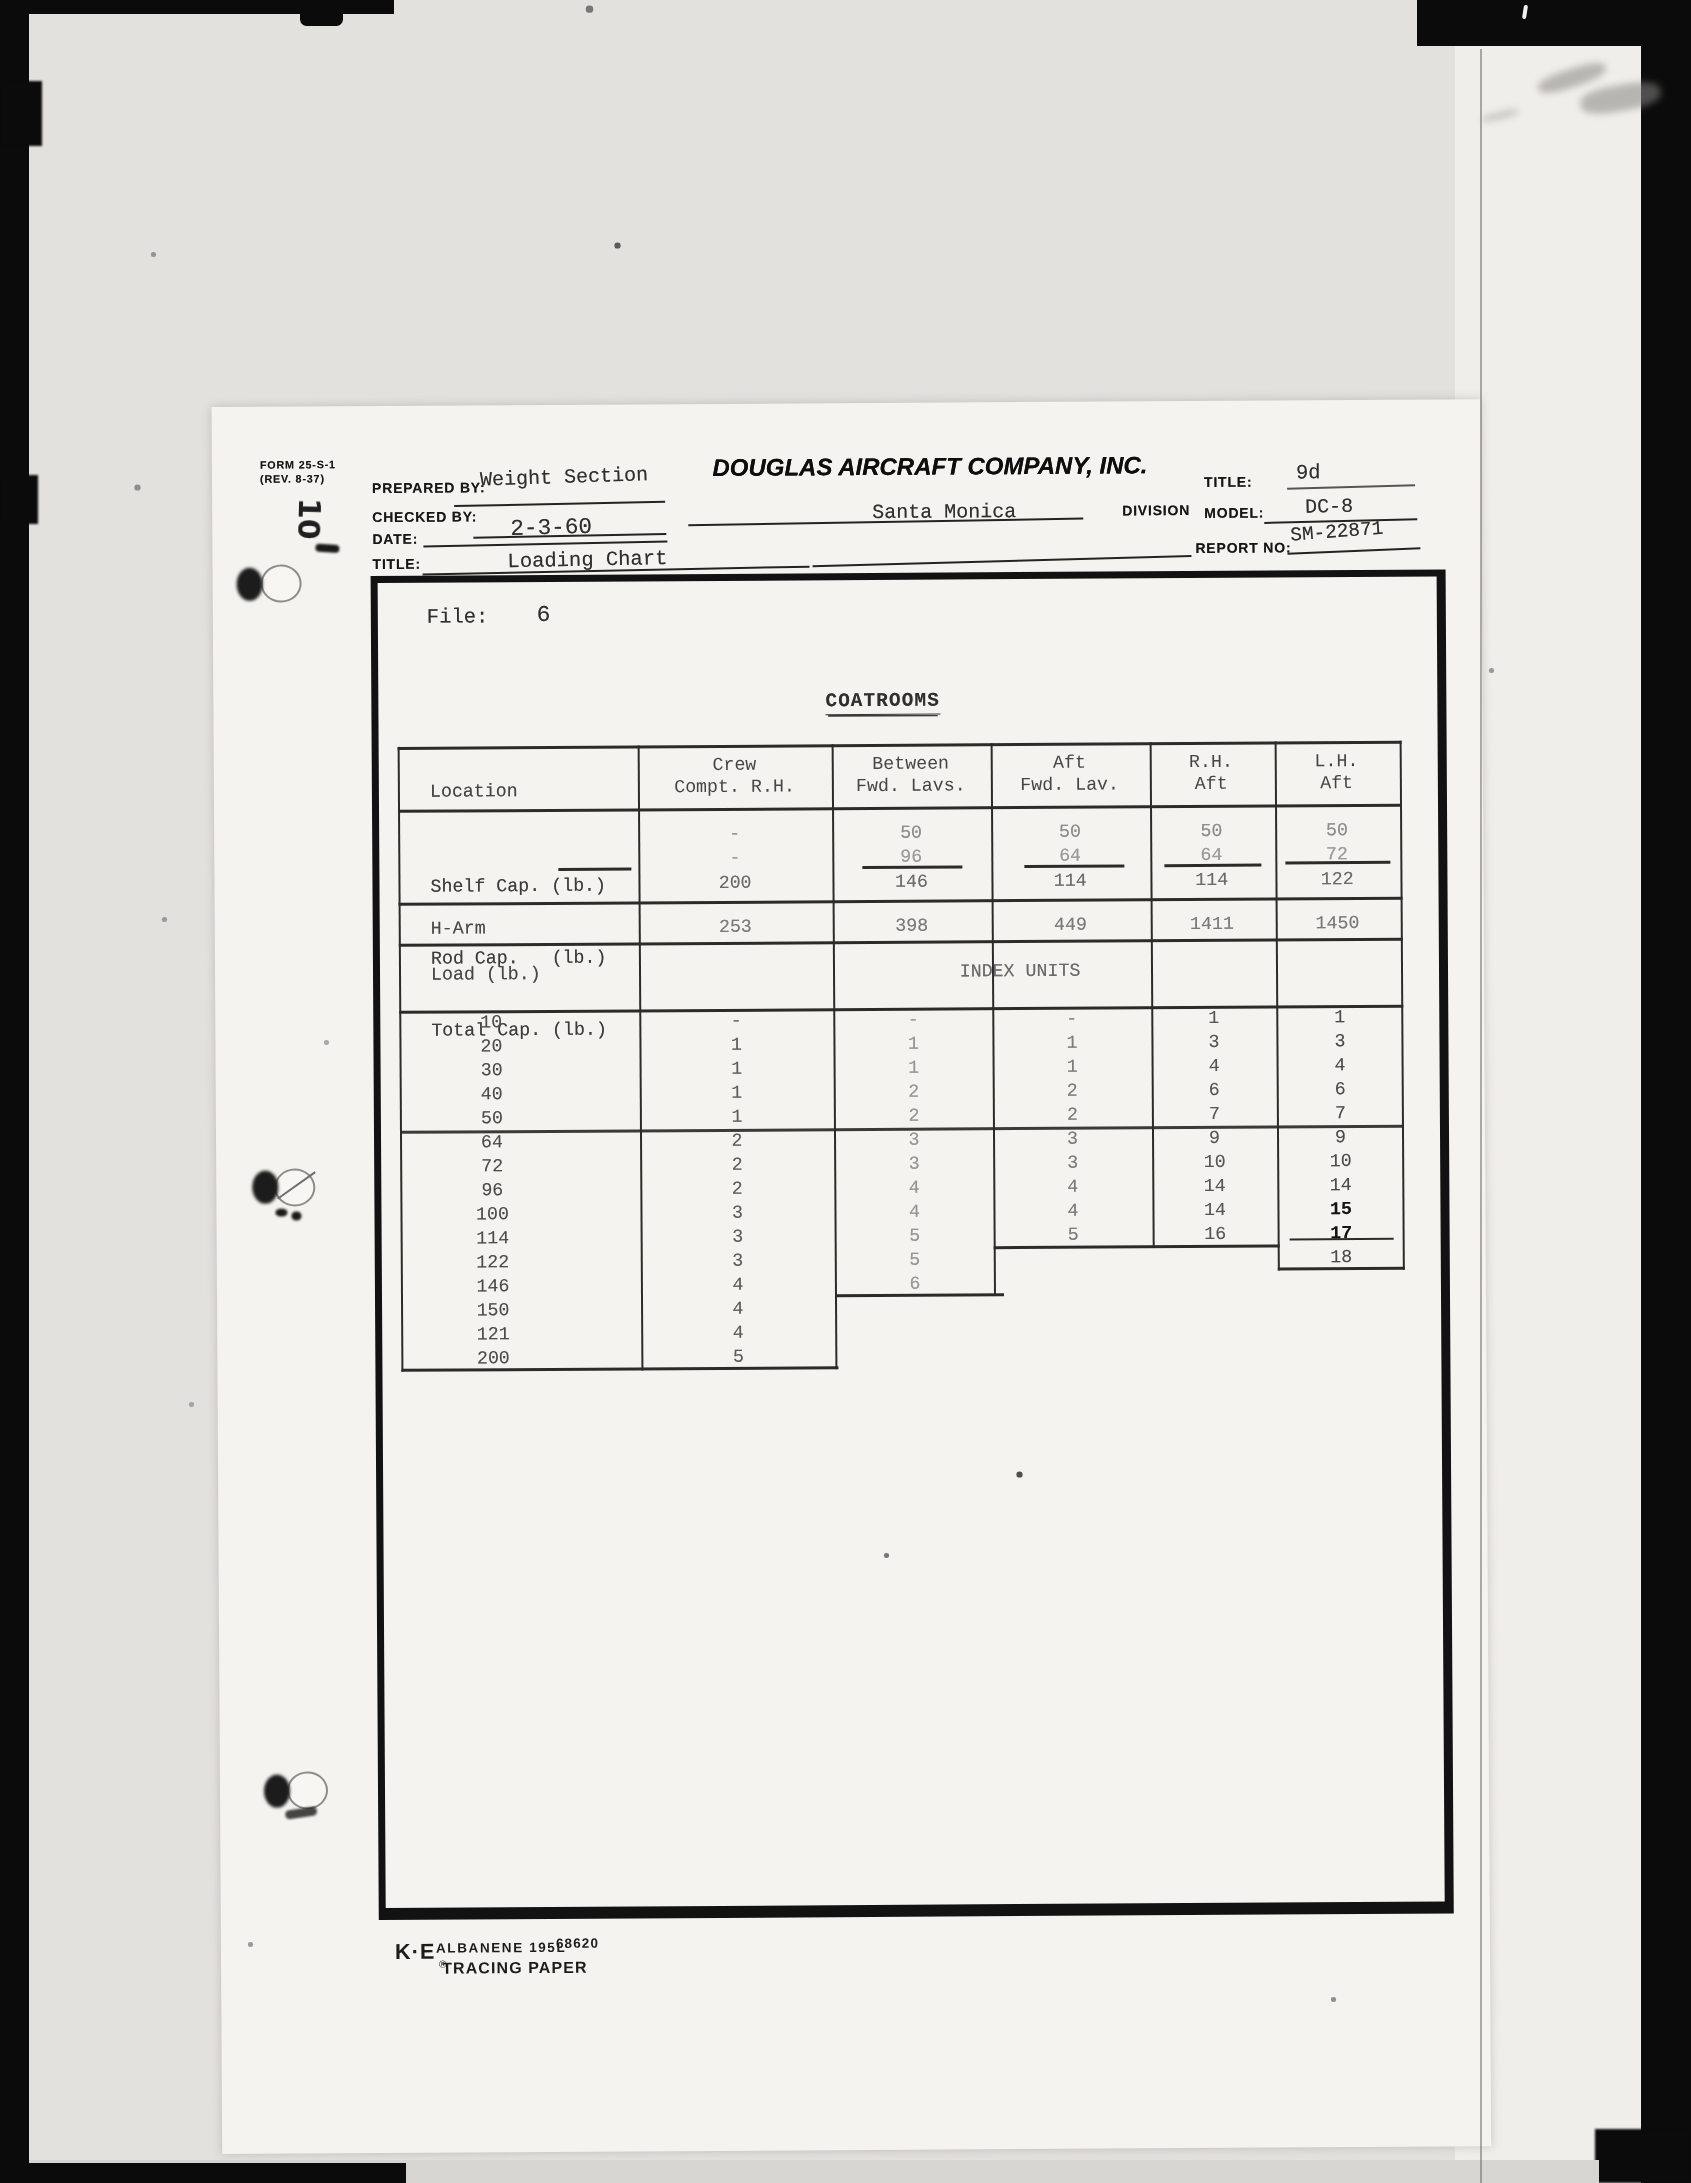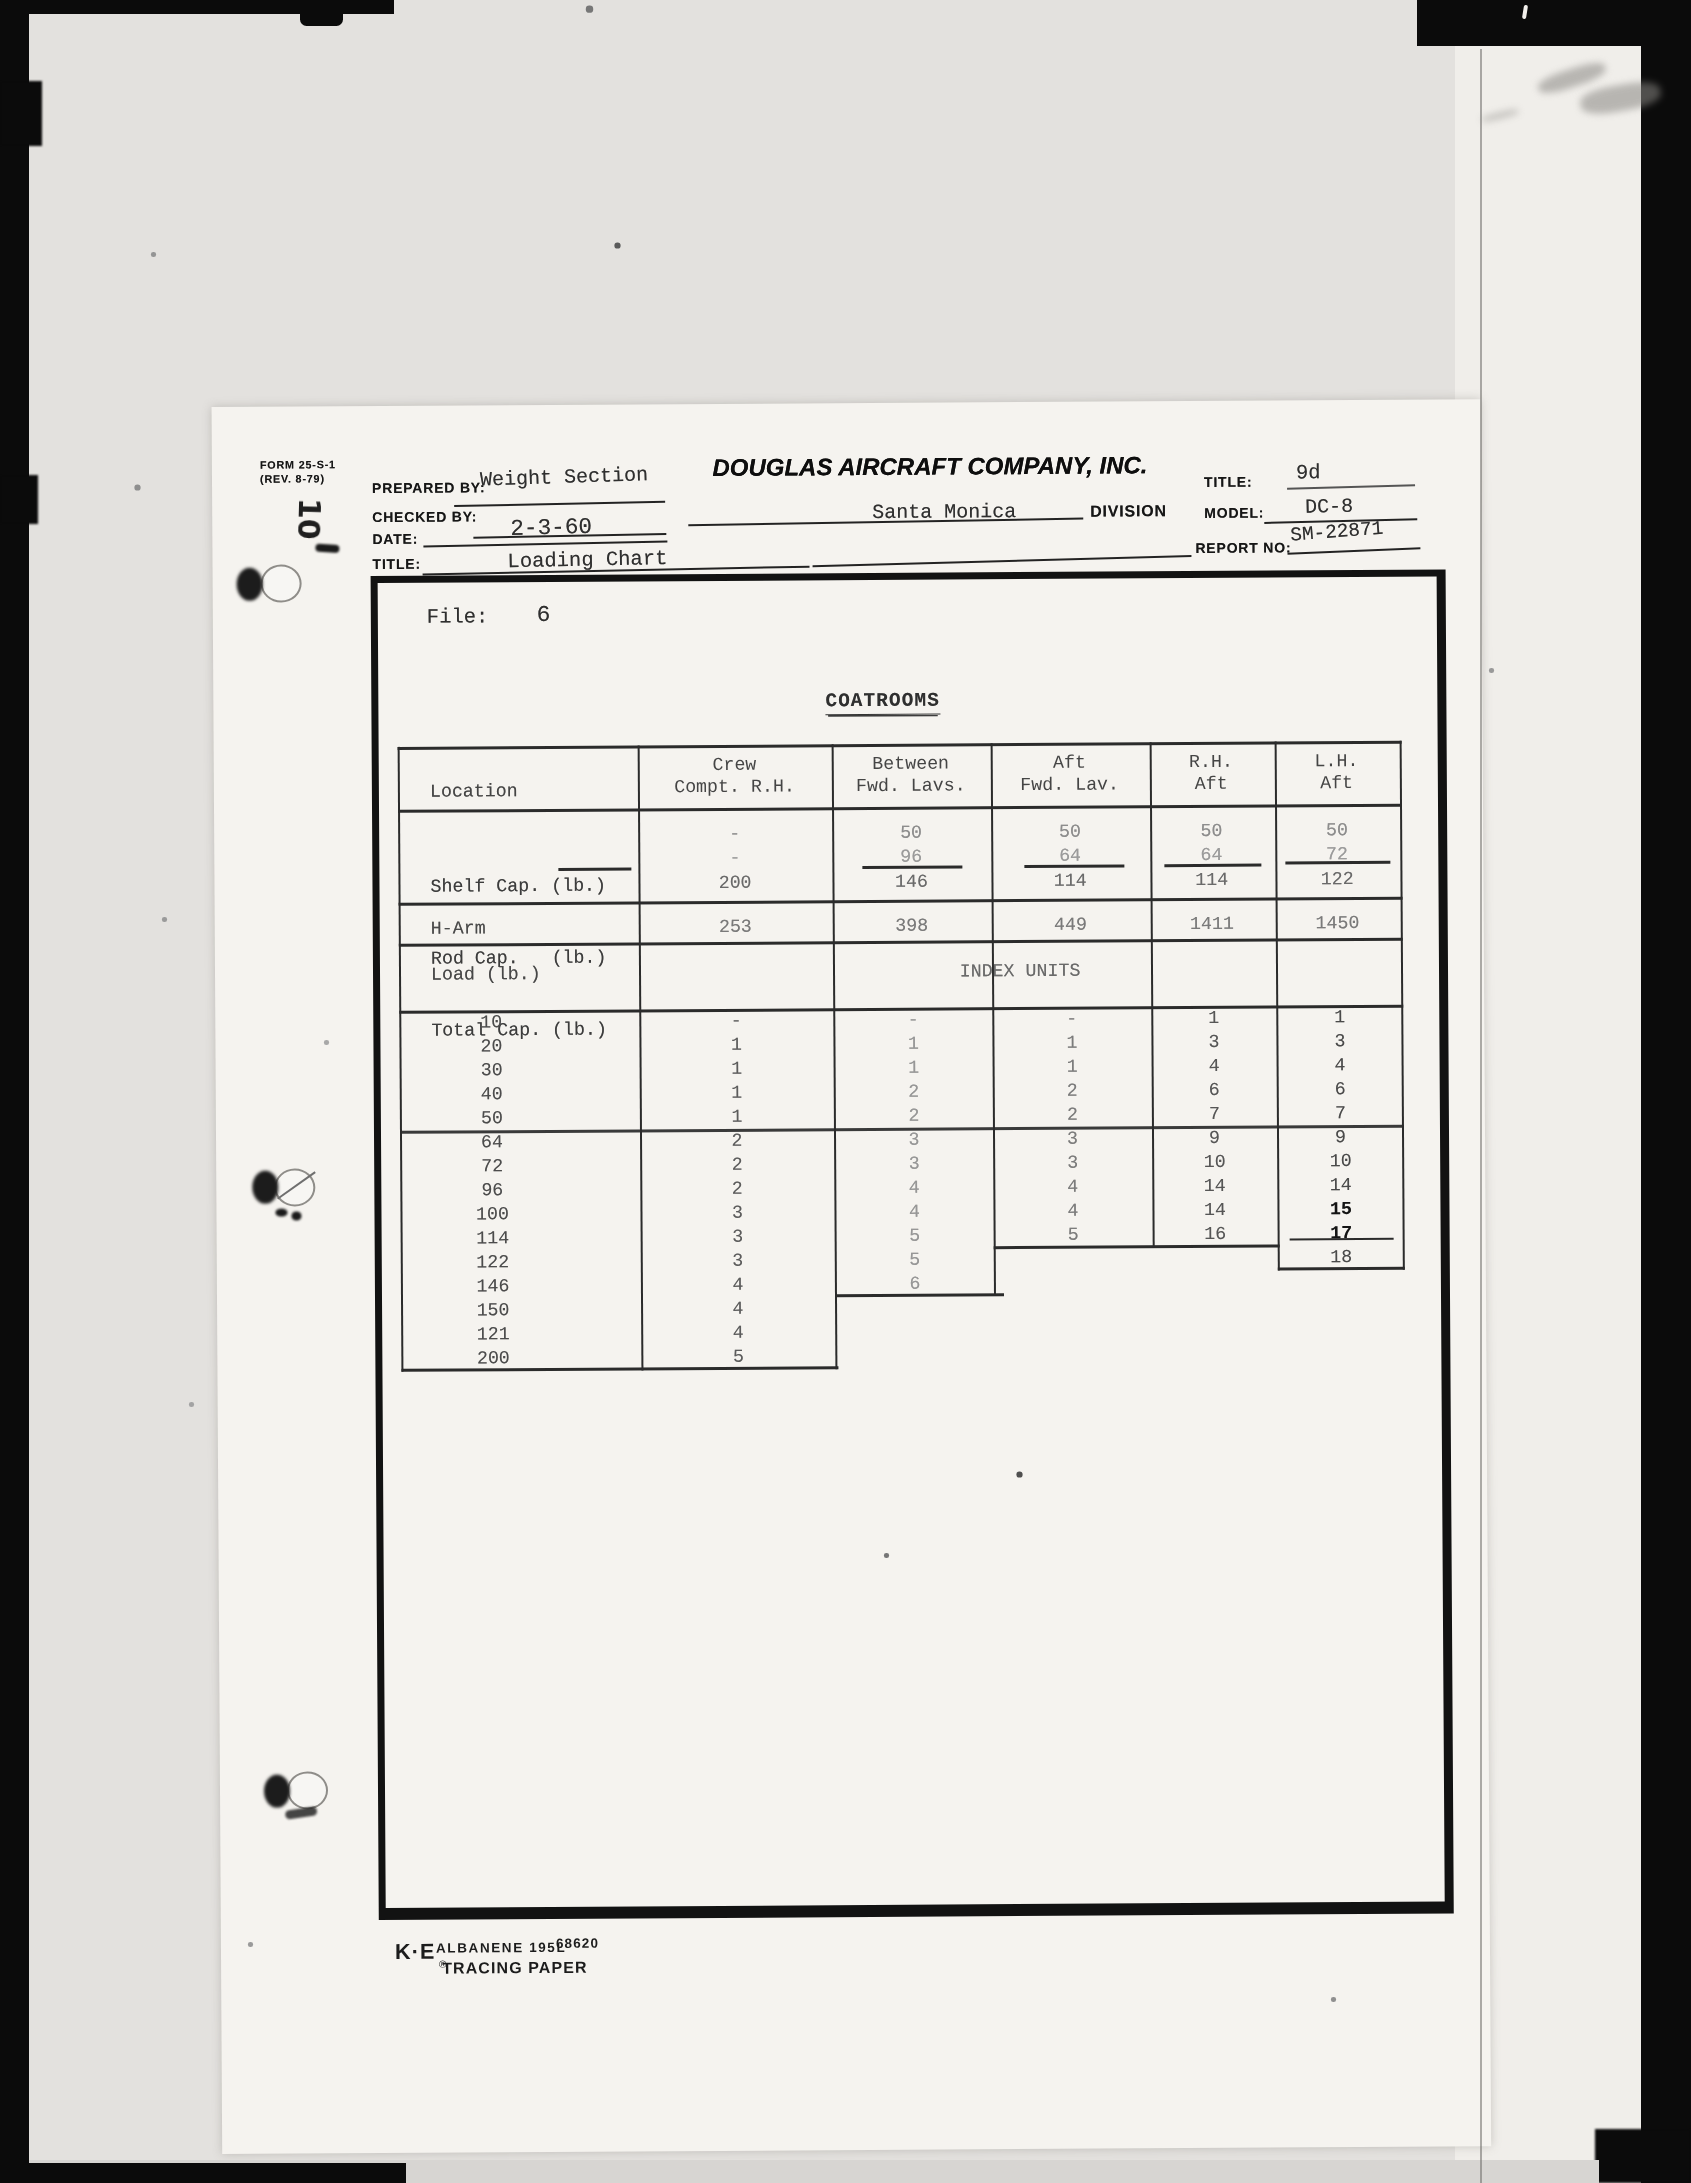--- a/index.html
+++ b/index.html
@@ -52,39 +52,39 @@
 </head>
 <body>
 
 <div class="under-page"></div>
 
 <div class="sheet">
   <div class="paper"></div>
 
   <div class="abs lbl" style="left:263px;top:458px;font-size:10.8px;line-height:13.5px;">
     <div>FORM 25-S-1</div>
-    <div>(REV. 8-79)</div>
+    <div>(REV. 8-37)</div>
   </div>
 
   <div class="abs lbl" style="left:375px;top:480px;font-size:14px;">PREPARED BY:</div>
   <div class="abs typed" style="left:483px;top:467px;font-size:20px;transform:rotate(-1.5deg);">Weight Section</div>
   <div class="rule" style="left:457px;top:504px;width:211px;height:2.2px;transform:rotate(-0.8deg);"></div>
 
   <div class="abs company" style="left:674px;top:456px;width:518px;">DOUGLAS AIRCRAFT COMPANY, INC.</div>
 
   <div class="abs lbl" style="left:1207px;top:479px;font-size:14px;">TITLE:</div>
   <div class="abs typed" style="left:1299px;top:467px;font-size:20.5px;">9d</div>
   <div class="rule" style="left:1290px;top:492px;width:128px;height:1.6px;transform:rotate(-1.2deg);background:#555;"></div>
 
   <div class="abs lbl" style="left:375px;top:509px;font-size:14px;">CHECKED BY:</div>
   <div class="rule" style="left:476px;top:536px;width:193px;height:2.2px;transform:rotate(-0.8deg);"></div>
 
   <div class="abs typed" style="left:833px;top:504px;font-size:20px;margin-left:42px;">Santa Monica</div>
   <div class="rule" style="left:691px;top:524px;width:395px;height:2.2px;transform:rotate(-0.6deg);"></div>
-  <div class="abs lbl" style="left:1093px;top:507px;font-size:16px;">DIVISION</div>
+  <div class="abs lbl" style="left:1125px;top:507px;font-size:14px;">DIVISION</div>
 
   <div class="abs lbl" style="left:1207px;top:510px;font-size:14px;">MODEL:</div>
   <div class="abs typed" style="left:1308px;top:501px;font-size:20px;transform:rotate(-1deg);">DC-8</div>
   <div class="rule" style="left:1267px;top:526px;width:153px;height:2.2px;transform:rotate(-1deg);"></div>
 
   <div class="abs lbl" style="left:375px;top:531px;font-size:14px;">DATE:</div>
   <div class="abs typed" style="left:513px;top:516px;font-size:22.7px;transform:rotate(-1deg);">2-3-60</div>
   <div class="rule" style="left:426px;top:544px;width:244px;height:2.2px;transform:rotate(-0.8deg);"></div>
 
   <div class="abs lbl" style="left:1198px;top:545px;font-size:14px;">REPORT NO:</div>

